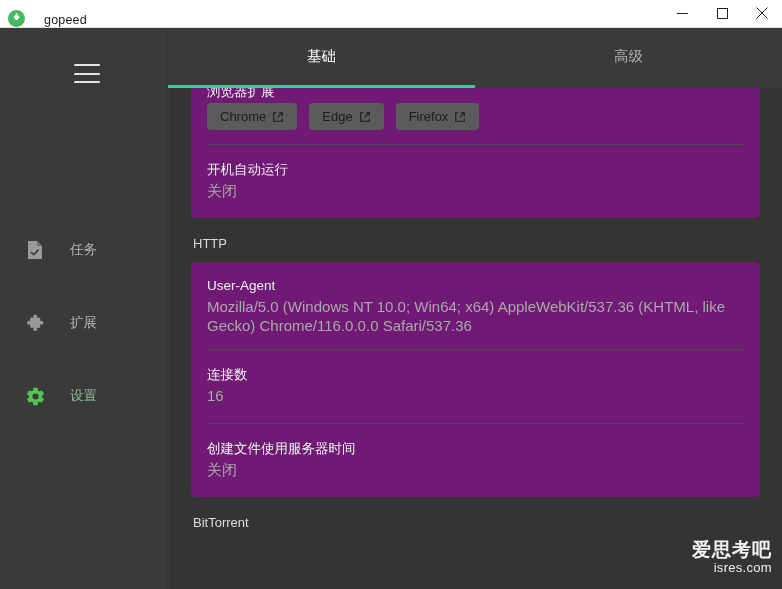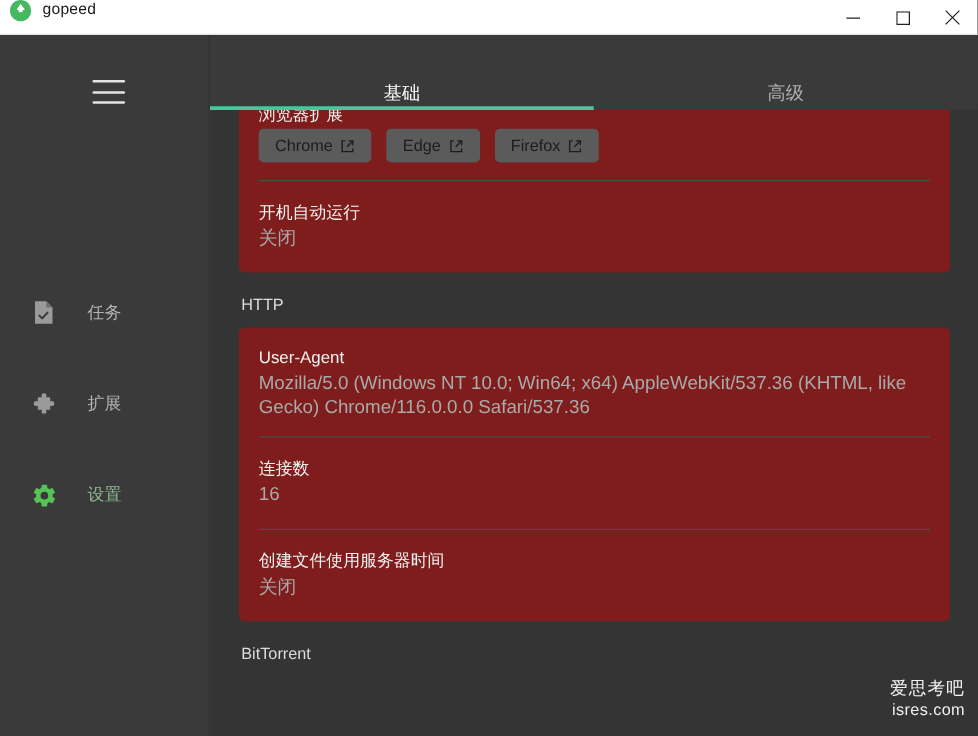--- a/index.html
+++ b/index.html
@@ -8,22 +8,23 @@
     overflow: hidden;
     font-family: "Liberation Sans", "DejaVu Sans", sans-serif;
     background: #2f2f2f;
   }
 
   
   .titlebar {
     position: absolute; left: 0; top: 0;
     width: 782px; height: 28px;
     background: #ffffff;
-    display: flex; align-items: flex-start;
+    display: flex; align-items: flex-end;
     border-bottom: 1px solid #e2e2e2;
+    gap: 10px;
   }
   .tb-logo {
     width: 17px; height: 17px; margin-left: 8px;
     border-radius: 50%;
     background: #45b862;
     position: relative; flex: 0 0 auto;
   }
   .tb-logo::after {
     content: "";
     position: absolute; left: 50%; top: 3px;
@@ -86,21 +87,21 @@
     display: flex; flex-direction: column; justify-content: space-between;
   }
   .hamburger i { display: block; height: 2px; background: #e4e4e4; border-radius: 1px; }
   .tabs {
     position: absolute; left: 0; top: 0;
     width: 614px; height: 60px;
     display: flex;
   }
   .tab {
     flex: 1 1 0;
-    display: flex; align-items: flex-end; justify-content: center;
+    display: flex; align-items: center; justify-content: center;
     font-size: 14.5px;
     color: #b0b0b0;
     position: relative;
     padding-bottom: 4px;
   }
   .tab.active { color: #ffffff; }
   .tab.active::after {
     content: "";
     position: absolute; left: 0; right: 0; bottom: 0;
     height: 3px; background: #49c79c;
@@ -113,21 +114,21 @@
     background: #343434;
     overflow: hidden;
   }
   .scroll-inner {
     position: absolute; left: 0; top: -18px;
     width: 613px;
     padding: 0 22px;
   }
 
   .card {
-    background: #7f1d1d;
+    background: #701a75;
     border-radius: 5px;
     margin-bottom: 13px;
   }
   .row { padding: 12px 16px 14px 16px; position: relative; }
   .row + .row::before {
     content: "";
     position: absolute; left: 16px; right: 16px; top: 0;
     height: 1px; background: #4b4b4b;
   }
   .row-title {
@@ -159,21 +160,21 @@
     padding: 4px 0 9px 2px;
     line-height: 18px;
   }
 
   
   .watermark {
     position: absolute; right: 10px; top: 512px;
     text-align: right; pointer-events: none;
   }
   .wm-cn {
-    font-size: 14px; font-weight: normal; color: #f2f2f2;
+    font-size: 19px; font-weight: bold; color: #f2f2f2;
     letter-spacing: 1px; line-height: 20px;
   }
   .wm-en {
     font-size: 13px; color: #efefef; line-height: 16px;
     letter-spacing: .3px;
   }
 </style>
 </head>
 <body>
 

